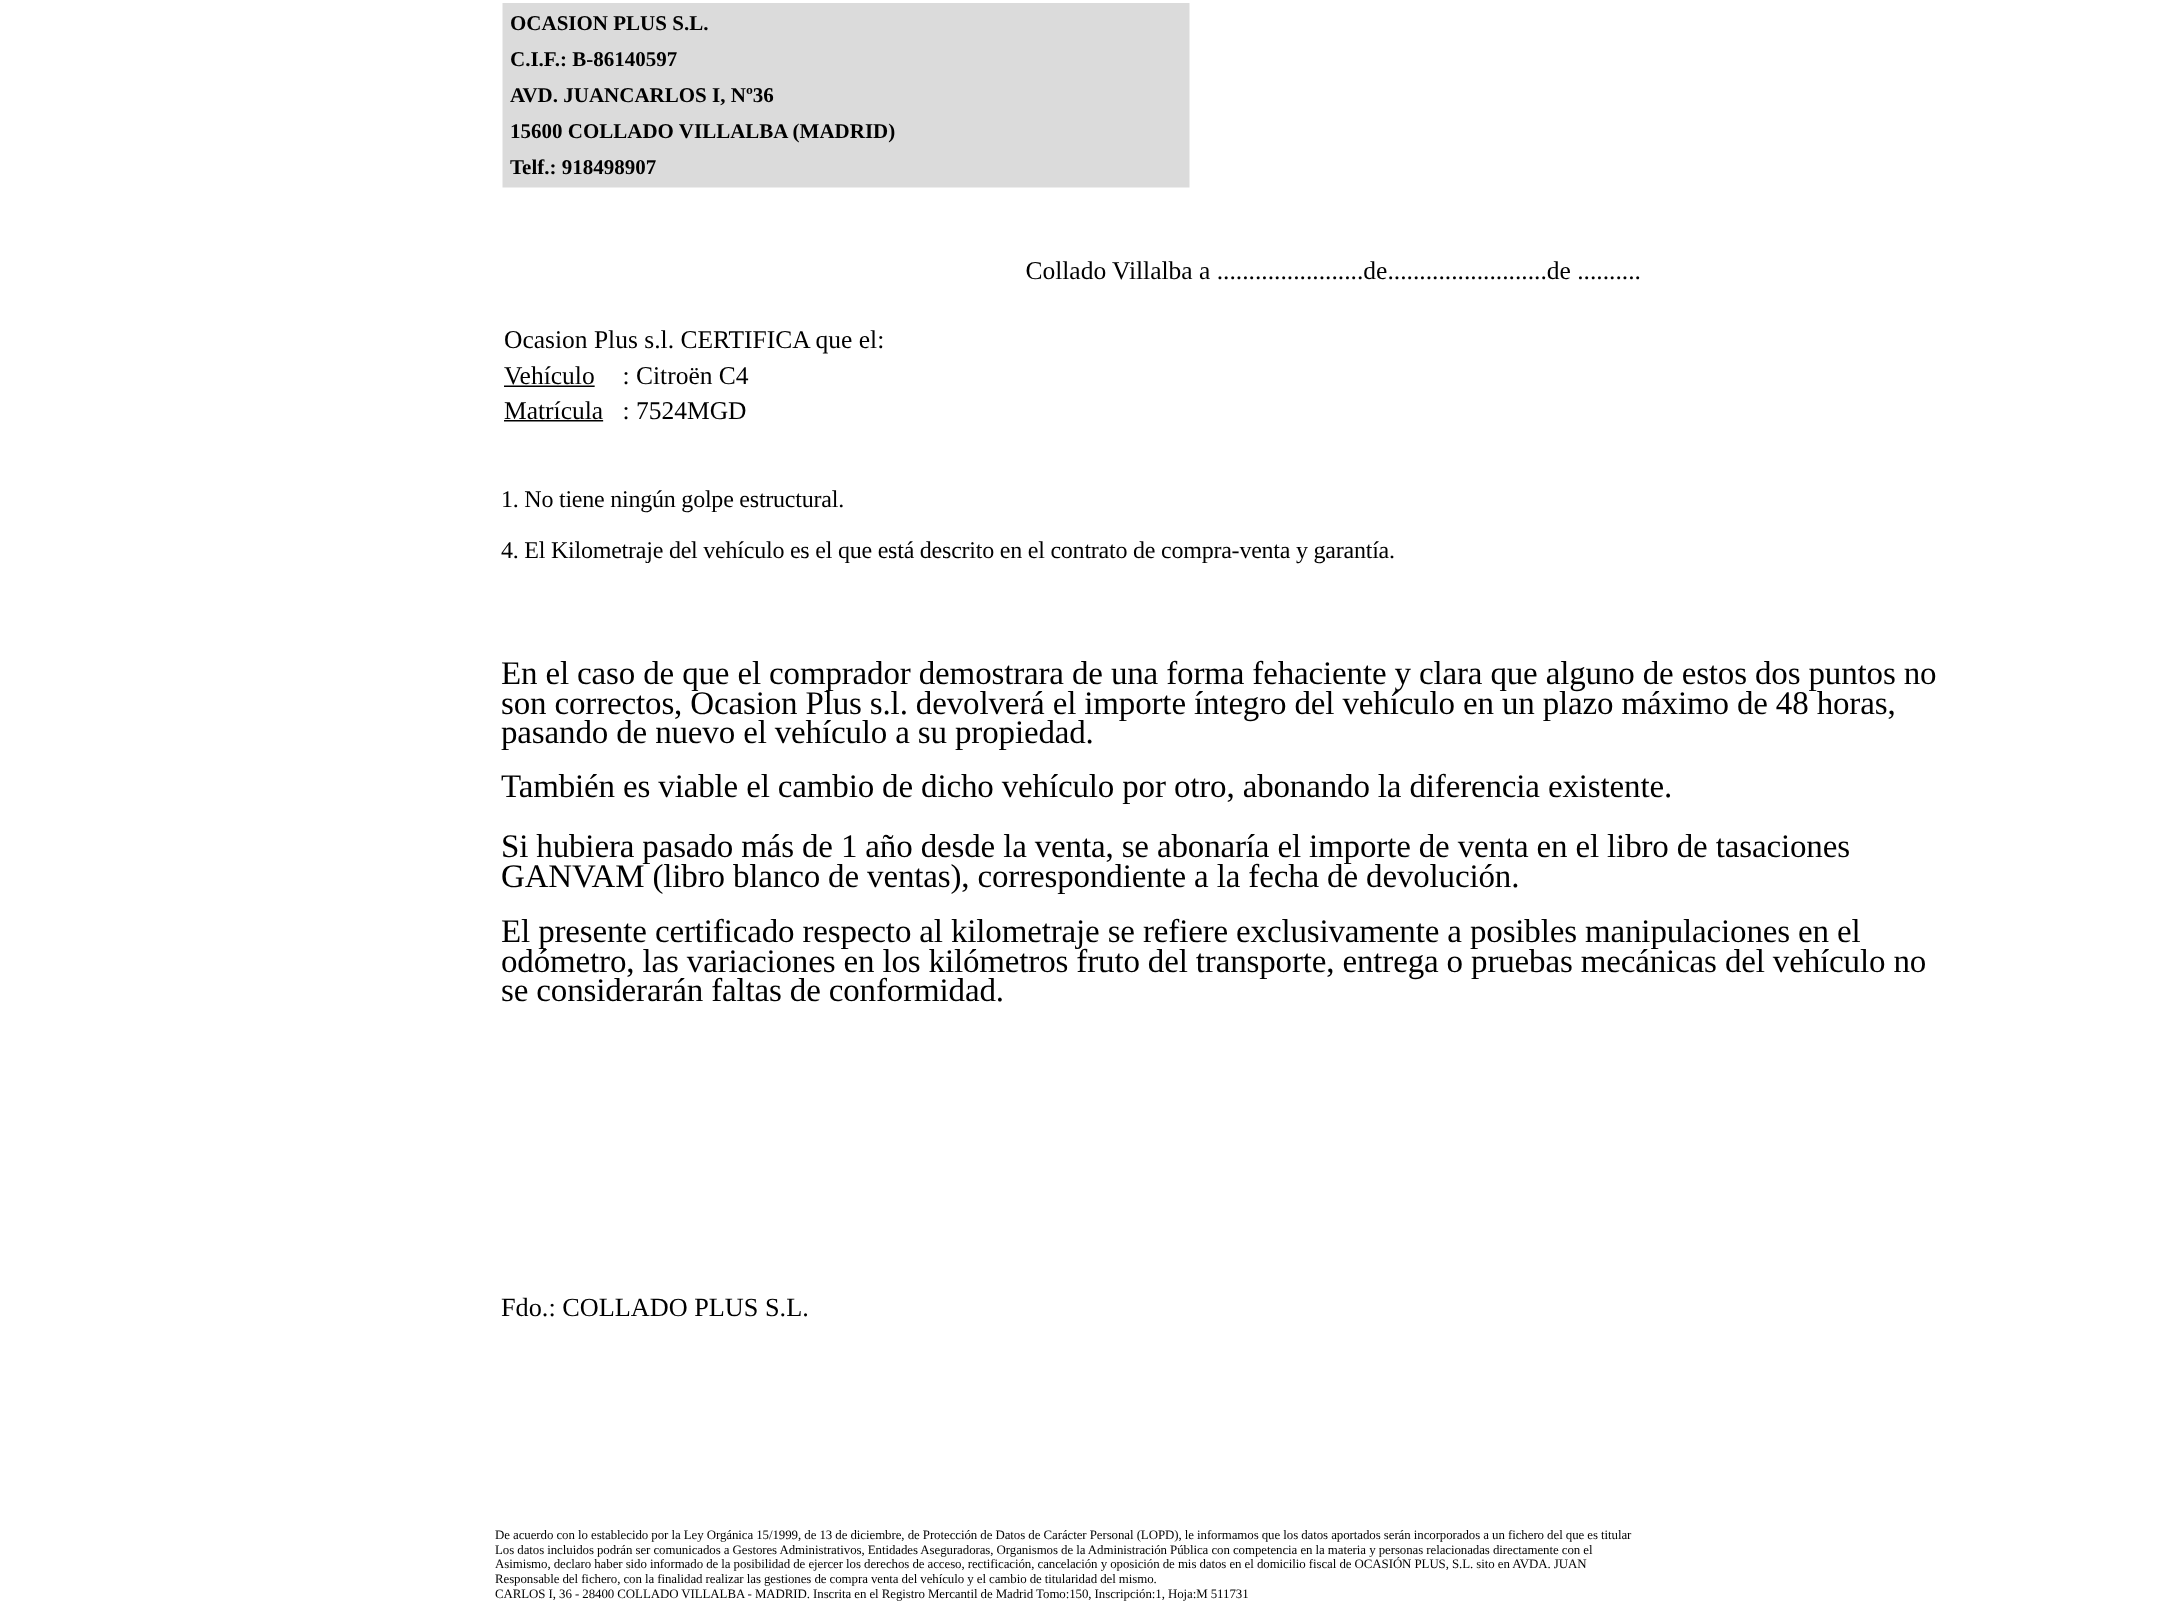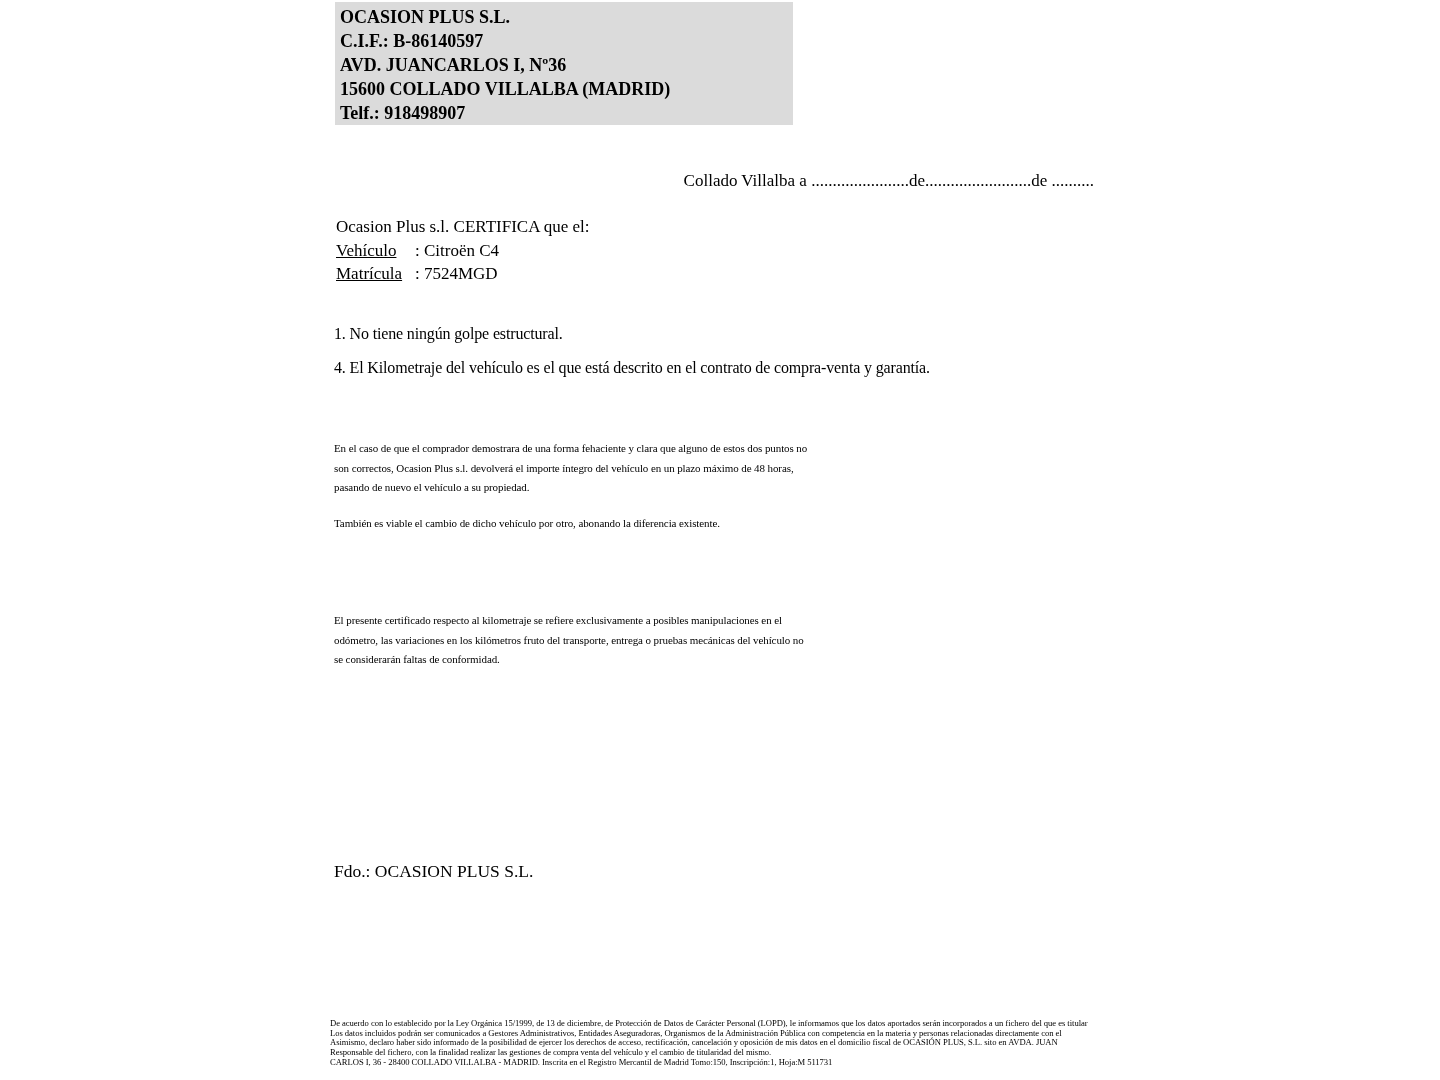--- a/index.html
+++ b/index.html
@@ -20,21 +20,21 @@
     position: absolute;
     left: 335px;
     top: 2px;
     width: 458px;
     height: 123px;
     background: #dbdbdb;
     box-sizing: border-box;
     padding: 3px 6px 0 5px;
   }
   .header-box .hline {
-    font-size: 18px;
+    font-size: 14px;
     line-height: 24px;
     font-weight: bold;
     white-space: pre;
   }
   .date-line {
     position: absolute;
     left: 334px;
     top: 171px;
     width: 760px;
     text-align: right;
@@ -62,21 +62,21 @@
     font-size: 16px;
     line-height: 20px;
     white-space: pre;
     letter-spacing: -0.15px;
   }
   .point-1 { top: 324px; }
   .point-2 { top: 358px; }
   .para {
     position: absolute;
     left: 334px;
-    font-size: 11px;
+    font-size: 22px;
     line-height: 19.5px;
     white-space: pre;
     letter-spacing: -0.1px;
   }
   .para-1 { top: 439px; }
   .para-2 { top: 514px; }
   .para-3 { top: 554px; }
   .para-4 { top: 611px; }
   .signature {
     position: absolute;
@@ -124,25 +124,27 @@
     </div>
   </div>
 
   <div class="numbered-point point-1">1. No tiene ningún golpe estructural.</div>
   <div class="numbered-point point-2">4. El Kilometraje del vehículo es el que está descrito en el contrato de compra-venta y garantía.</div>
 
   <div class="para para-1">En el caso de que el comprador demostrara de una forma fehaciente y clara que alguno de estos dos puntos no
 son correctos, Ocasion Plus s.l. devolverá el importe íntegro del vehículo en un plazo máximo de 48 horas,
 pasando de nuevo el vehículo a su propiedad.</div>
   <div class="para para-2">También es viable el cambio de dicho vehículo por otro, abonando la diferencia existente.</div>
+  <div class="para para-3">Si hubiera pasado más de 1 año desde la venta, se abonaría el importe de venta en el libro de tasaciones
+GANVAM (libro blanco de ventas), correspondiente a la fecha de devolución.</div>
   <div class="para para-4">El presente certificado respecto al kilometraje se refiere exclusivamente a posibles manipulaciones en el
 odómetro, las variaciones en los kilómetros fruto del transporte, entrega o pruebas mecánicas del vehículo no
 se considerarán faltas de conformidad.</div>
 
-  <div class="signature">Fdo.: OCASION PLUS S.L.</div>
+  <div class="signature">Fdo.: COLLADO PLUS S.L.</div>
 
   <div class="legal">
     <div class="lline">De acuerdo con lo establecido por la Ley Orgánica 15/1999, de 13 de diciembre, de Protección de Datos de Carácter Personal (LOPD), le informamos que los datos aportados serán incorporados a un fichero del que es titular</div>
     <div class="lline">Los datos incluidos podrán ser comunicados a Gestores Administrativos, Entidades Aseguradoras, Organismos de la Administración Pública con competencia en la materia y personas relacionadas directamente con el</div>
     <div class="lline">Asimismo, declaro haber sido informado de la posibilidad de ejercer los derechos de acceso, rectificación, cancelación y oposición de mis datos en el domicilio fiscal de OCASIÓN PLUS, S.L. sito en AVDA. JUAN</div>
     <div class="lline">Responsable del fichero, con la finalidad realizar las gestiones de compra venta del vehículo y el cambio de titularidad del mismo.</div>
     <div class="lline">CARLOS I, 36 - 28400 COLLADO VILLALBA - MADRID. Inscrita en el Registro Mercantil de Madrid Tomo:150, Inscripción:1, Hoja:M 511731</div>
   </div>
 
 </div>

